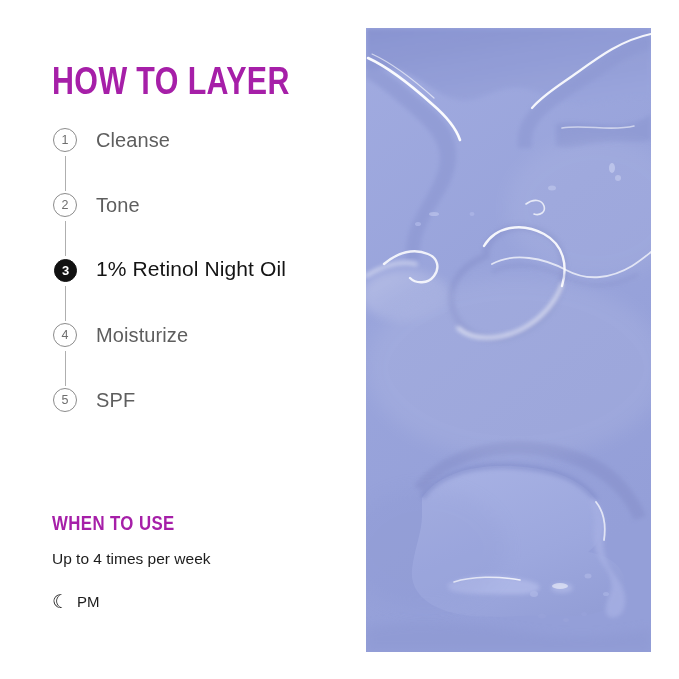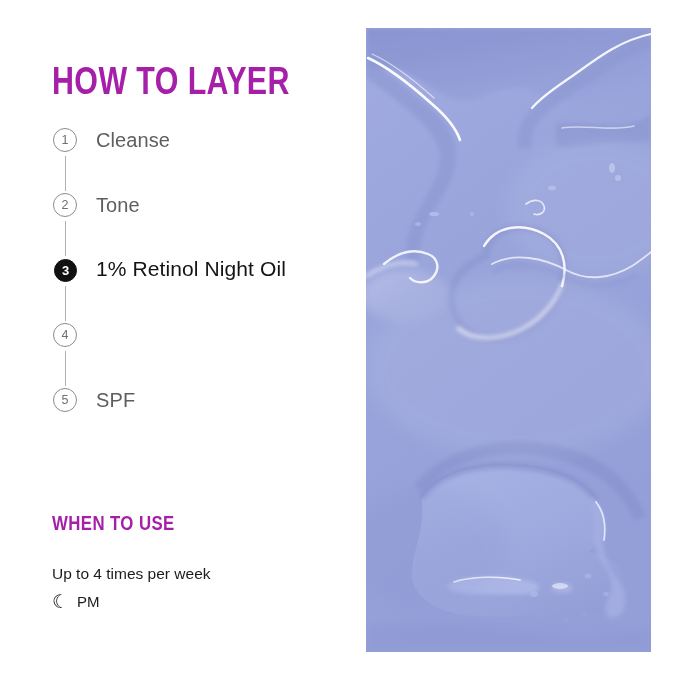--- a/index.html
+++ b/index.html
@@ -117,21 +117,21 @@
   .step-row.active .step-label {
     color: #141414;
     font-size: 21px;
     top: -1px;
     text-align: center;
   }
 
   
   .usage-freq {
     position: absolute;
-    top: 563px;
+    top: 548px;
     left: 0;
     font-size: 15.5px;
     line-height: 22px;
     color: #1C1C1C;
     white-space: nowrap;
   }
   .usage-time {
     position: absolute;
     top: 591px;
     left: 0;
@@ -191,20 +191,21 @@
 
       <div class="step-row active">
         <span class="connector"></span>
         <span class="marker">3</span>
         <span class="step-label">1% Retinol Night Oil</span>
       </div>
 
       <div class="step-row">
         <span class="connector"></span>
         <span class="marker">4</span>
+        <span class="step-label">Moisturize</span>
       </div>
 
       <div class="step-row">
 
         <span class="marker">5</span>
         <span class="step-label">SPF</span>
       </div>
 
     </div>
 

